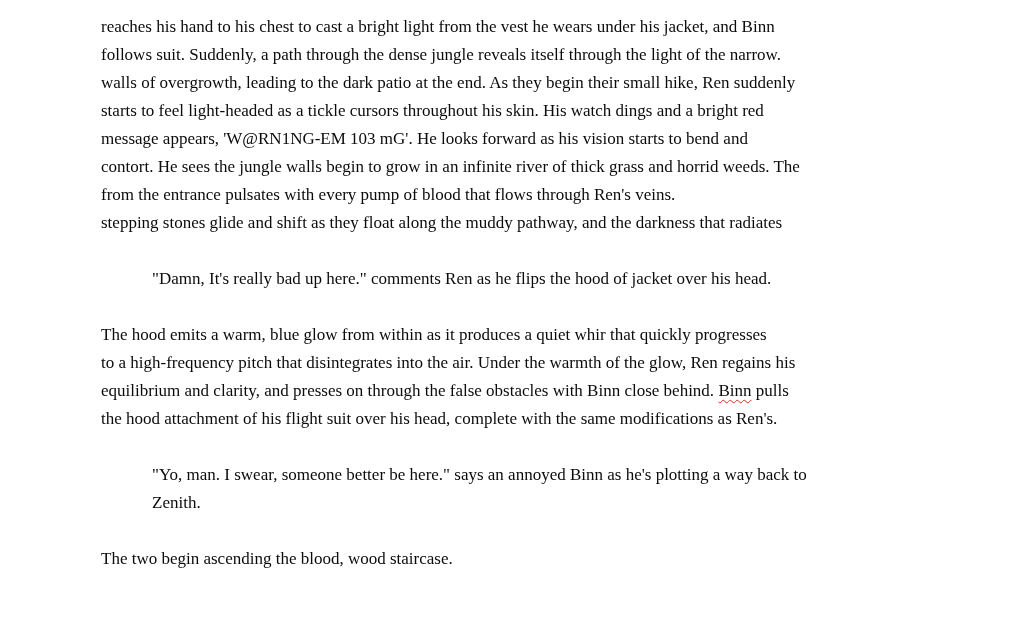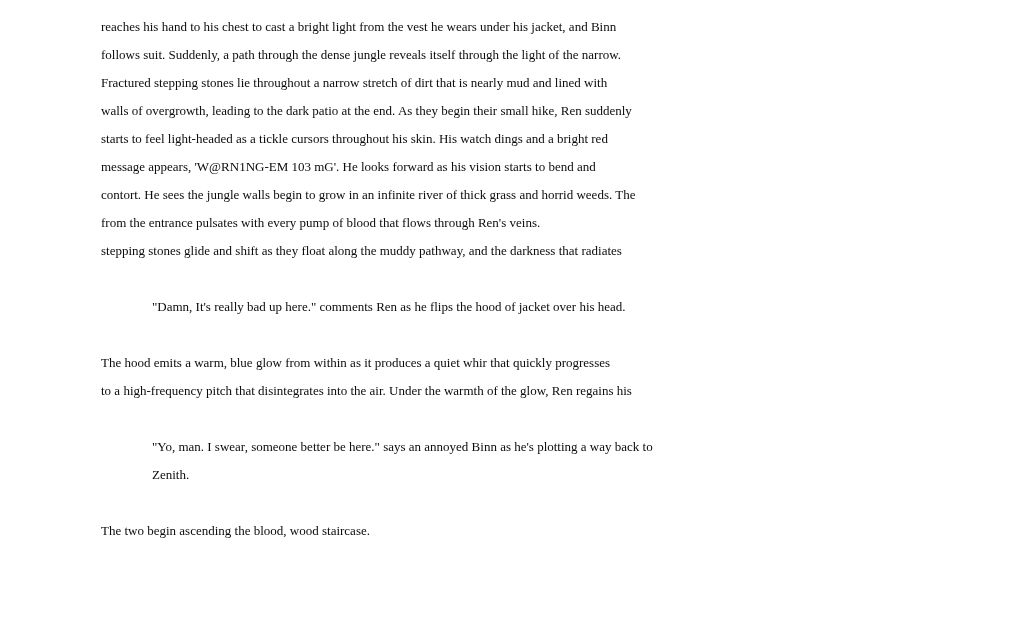--- a/index.html
+++ b/index.html
@@ -12,21 +12,21 @@
     box-sizing: border-box;
     width: 1023px;
     height: 627px;
     background: var(--page-bg, #ffffff);
     overflow: hidden;
   }
   .doc-body {
     box-sizing: border-box;
     padding: 13px 100px 0 101px;
     font-family: "Liberation Serif", "DejaVu Serif", serif;
-    font-size: 13px;
+    font-size: 17px;
     line-height: 28px;
     color: var(--text-color, #0b0b0b);
     cursor: text;
   }
   .paragraph {
     margin: 0 0 28px 0;
   }
   .paragraph.indented {
     padding-left: 51px;
   }
@@ -42,34 +42,35 @@
   }
 </style>
 </head>
 <body>
 
 <div class="page">
   <div class="doc-body">
       <div class="paragraph">
         <div class="line"><span>reaches his hand to his chest to cast a bright light from the vest he wears under his jacket, and Binn</span></div>
         <div class="line"><span>follows suit. Suddenly, a path through the dense jungle reveals itself through the light of the narrow.</span></div>
-        <div class="line"><span>Fractured stepping stones lie throughout a narrow stretch of dirt that is nearly mud and lined with</span></div>
         <div class="line"><span>walls of overgrowth, leading to the dark patio at the end. As they begin their small hike, Ren suddenly</span></div>
         <div class="line"><span>starts to feel light-headed as a tickle cursors throughout his skin. His watch dings and a bright red</span></div>
         <div class="line"><span>message appears, 'W@RN1NG-EM 103 mG'. He looks forward as his vision starts to bend and</span></div>
         <div class="line"><span>contort. He sees the jungle walls begin to grow in an infinite river of thick grass and horrid weeds. The</span></div>
         <div class="line"><span>from the entrance pulsates with every pump of blood that flows through Ren's veins.</span></div>
         <div class="line"><span>stepping stones glide and shift as they float along the muddy pathway, and the darkness that radiates</span></div>
       </div>
       <div class="paragraph indented">
         <div class="line"><span>"Damn, It's really bad up here." comments Ren as he flips the hood of jacket over his head.</span></div>
       </div>
       <div class="paragraph">
         <div class="line"><span>The hood emits a warm, blue glow from within as it produces a quiet whir that quickly progresses</span></div>
         <div class="line"><span>to a high-frequency pitch that disintegrates into the air. Under the warmth of the glow, Ren regains his</span></div>
+        <div class="line"><span>equilibrium and clarity, and presses on through the false obstacles with Binn close behind. </span><span class="misspelled">Binn</span><span> pulls</span></div>
+        <div class="line"><span>the hood attachment of his flight suit over his head, complete with the same modifications as Ren's.</span></div>
       </div>
       <div class="paragraph indented">
         <div class="line"><span>"Yo, man. I swear, someone better be here." says an annoyed Binn as he's plotting a way back to</span></div>
         <div class="line"><span>Zenith.</span></div>
       </div>
       <div class="paragraph">
         <div class="line"><span>The two begin ascending the blood, wood staircase.</span></div>
       </div>
     </div>
 </div>

